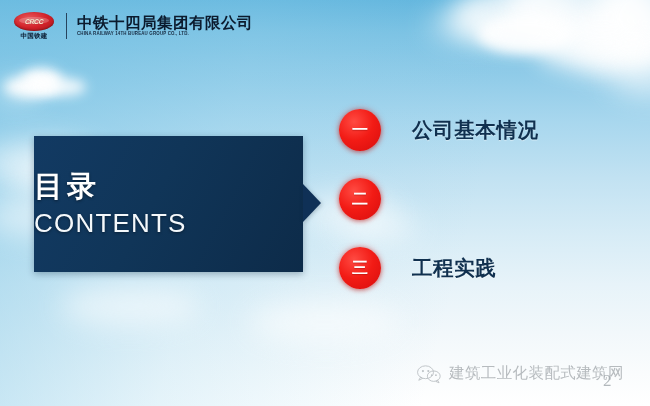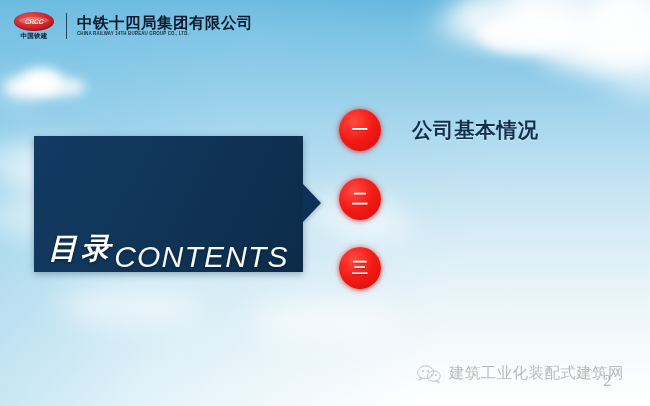--- a/index.html
+++ b/index.html
@@ -169,23 +169,23 @@
   .contents-box {
     position: absolute;
     left: 34px;
     top: 136px;
     width: 269px;
     height: 136px;
     background: linear-gradient(118deg, #123a63 0%, #103558 45%, #0d2b49 100%);
     box-shadow: 0 2px 7px rgba(10,35,60,.32);
     z-index: 5;
     display: flex;
-    align-items: flex-end;
+    flex-direction: column;
+    align-items: flex-start;
     justify-content: center;
-    font-style: italic;
   }
   .contents-arrow {
     position: absolute;
     left: 303px;
     top: 184px;
     width: 0;
     height: 0;
     border-top: 19px solid transparent;
     border-bottom: 19px solid transparent;
     border-left: 18px solid #0f3056;
@@ -196,21 +196,21 @@
     font-size: 29px;
     font-weight: 700;
     color: #ffffff;
     letter-spacing: 4px;
     line-height: 1;
     margin-bottom: 9px;
     text-shadow: 0 1px 3px rgba(0,0,0,.45);
     font-family: "DejaVu Sans", "Liberation Sans", sans-serif;
   }
   .contents-en {
-    font-size: 30px;
+    font-size: 26px;
     font-weight: 400;
     color: #f4f8fb;
     letter-spacing: 1.2px;
     line-height: 1;
     text-shadow: 0 1px 3px rgba(0,0,0,.4);
   }
 
   
   .menu {
     position: absolute;
@@ -350,20 +350,21 @@
     </div>
     <div class="menu-item">
       <div class="badge">
         <span class="badge-num">二</span>
       </div>
     </div>
     <div class="menu-item">
       <div class="badge">
         <span class="badge-num">三</span>
       </div>
+      <div class="menu-label">工程实践</div>
     </div>
   </div>
 
   <div class="watermark">
     <svg class="wechat-icon" viewBox="0 0 30 24">
       <ellipse cx="11" cy="10" rx="9.2" ry="7.4" fill="none" stroke="#9aa1a6" stroke-width="1.1"></ellipse>
       <path d="M5.4 15.4 L3.2 19.2 L7.6 17.1 Z" fill="none" stroke="#9aa1a6" stroke-width="1.1" stroke-linejoin="round"></path>
       <circle cx="8" cy="8.6" r="1.25" fill="#9aa1a6"></circle>
       <circle cx="14.2" cy="8.6" r="1.25" fill="#9aa1a6"></circle>
       <ellipse cx="20.5" cy="14.5" rx="7.4" ry="6" fill="none" stroke="#9aa1a6" stroke-width="1.1"></ellipse>

